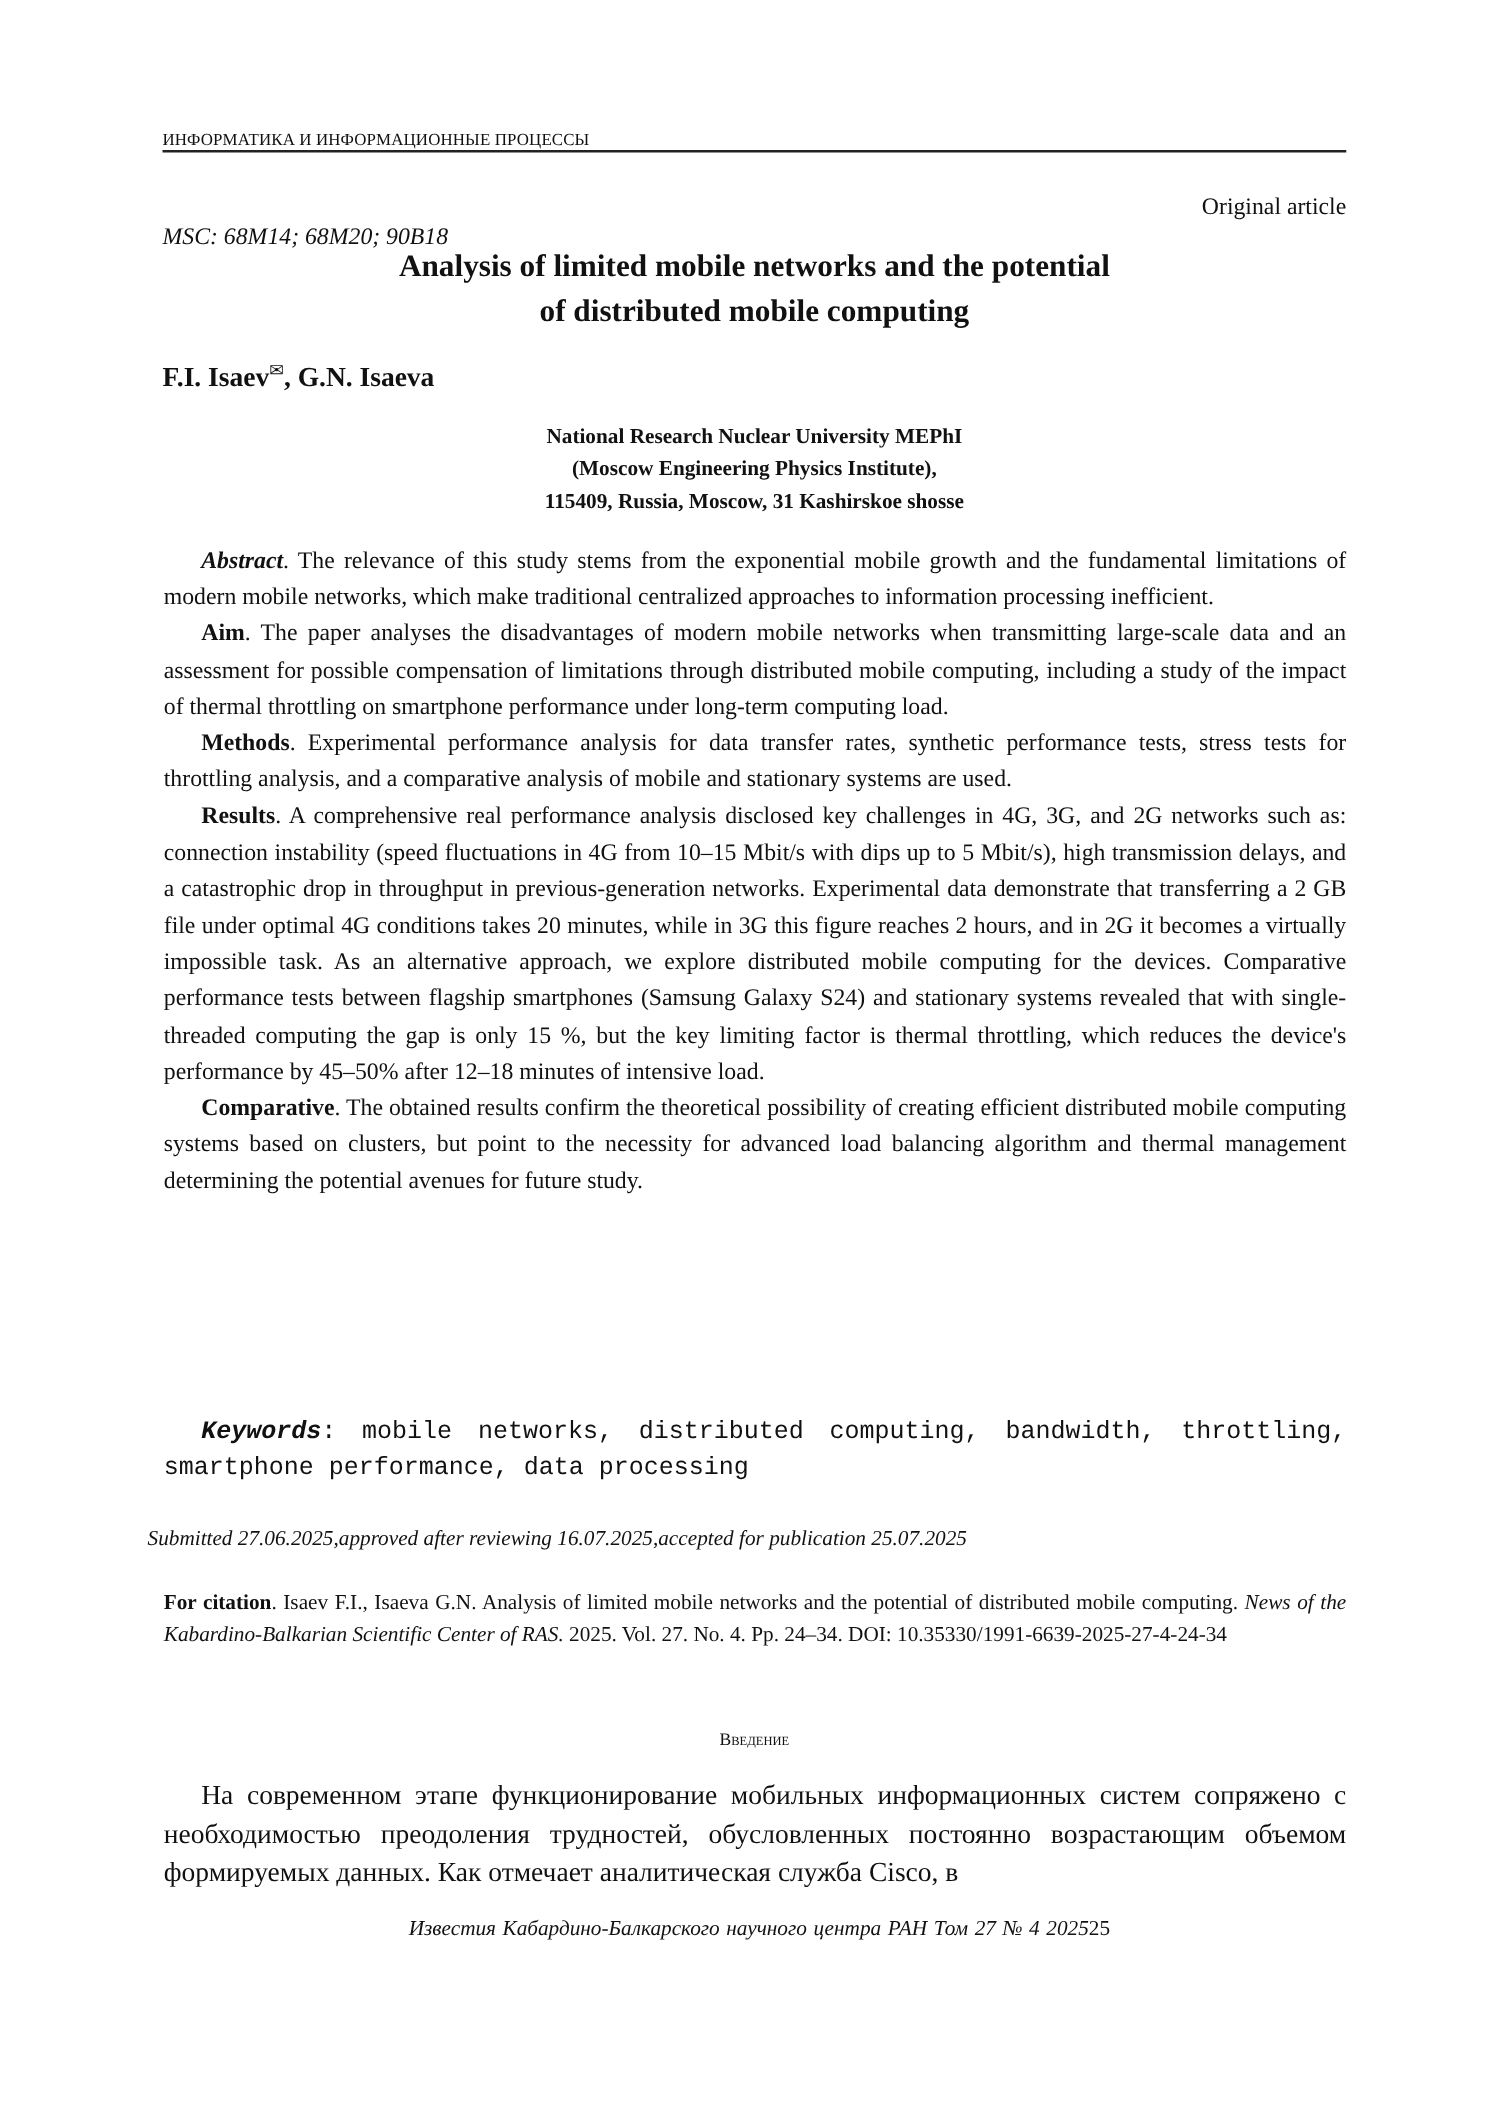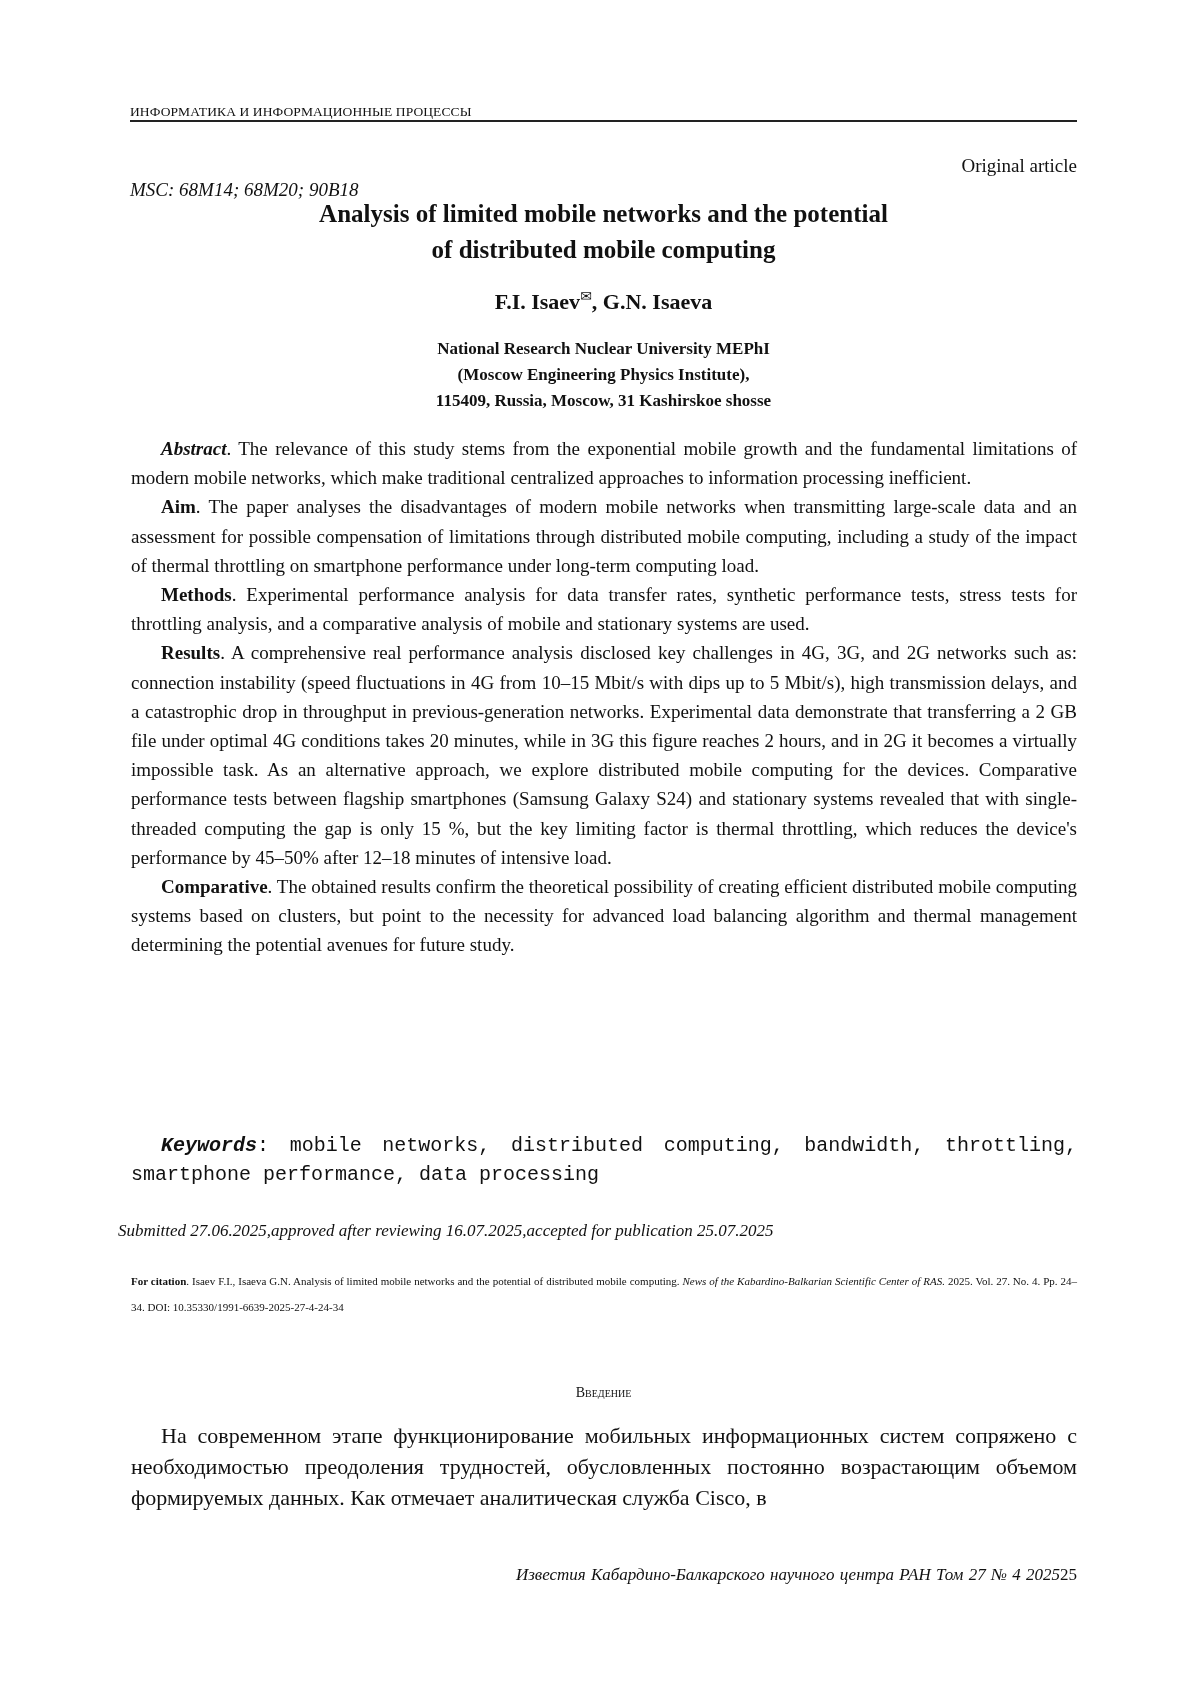--- a/index.html
+++ b/index.html
@@ -17,21 +17,21 @@
     position: absolute; left: 130px; top: 155px; width: 947px;
     display: flex; justify-content: space-between; font-size: 19px;
   }
   .msc { font-style: italic; margin-top: 24px; }
   .title {
     position: absolute; left: 130px; top: 196px; width: 947px;
     text-align: center; font-weight: bold; font-size: 25px; line-height: 36px;
   }
   .authors {
     position: absolute; left: 130px; top: 288px; width: 947px;
-    text-align: center; font-weight: bold; font-size: 22px;
+    text-align: left; font-weight: bold; font-size: 22px;
   }
   .authors sup { font-size: 14px; font-weight: normal; vertical-align: 8px; }
   .affil {
     position: absolute; left: 130px; top: 336px; width: 947px;
     text-align: center; font-size: 17px; line-height: 26px; font-weight: bold;
   }
   .abstract {
     position: absolute; left: 131px; top: 434px; width: 946px;
     font-size: 19px; line-height: 29.2px; text-align: justify;
   }
@@ -40,34 +40,34 @@
     position: absolute; left: 131px; top: 1131px; width: 946px;
     font-size: 20px; line-height: 29px; text-align: justify; font-family: Liberation Mono, monospace;
   }
   .kw-block p { margin: 0; text-indent: 30px; }
   .dates {
     position: absolute; left: 118px; top: 1221px; width: 946px;
     display: flex; justify-content: flex-start; font-style: italic; font-size: 17px;
   }
   .citation {
     position: absolute; left: 131px; top: 1269px; width: 946px;
-    font-size: 11px; line-height: 25.5px; text-align: justify;
+    font-size: 17px; line-height: 25.5px; text-align: justify;
   }
   .section-head {
     position: absolute; left: 130px; top: 1385px; width: 947px;
     text-align: center; font-size: 14px; font-variant: small-caps;
   }
   .intro {
     position: absolute; left: 131px; top: 1420px; width: 946px;
     font-size: 22px; line-height: 31px; text-align: justify;
   }
   .intro p { margin: 0; text-indent: 30px; }
   .footer {
-    position: absolute; left: 138px; top: 1565px; width: 939px;
-    display: flex; justify-content: flex-end; font-size: 17px;
+    position: absolute; left: 138px; top: 1533px; width: 939px;
+    display: flex; justify-content: center; font-size: 17px;
   }
   .footer .journal { font-style: italic; word-spacing: 1px; }
   b.lead { font-weight: bold; }
   i.lead { font-style: italic; font-weight: bold; }
 </style>
 </head>
 <body>
 
 <div class="page">
 

